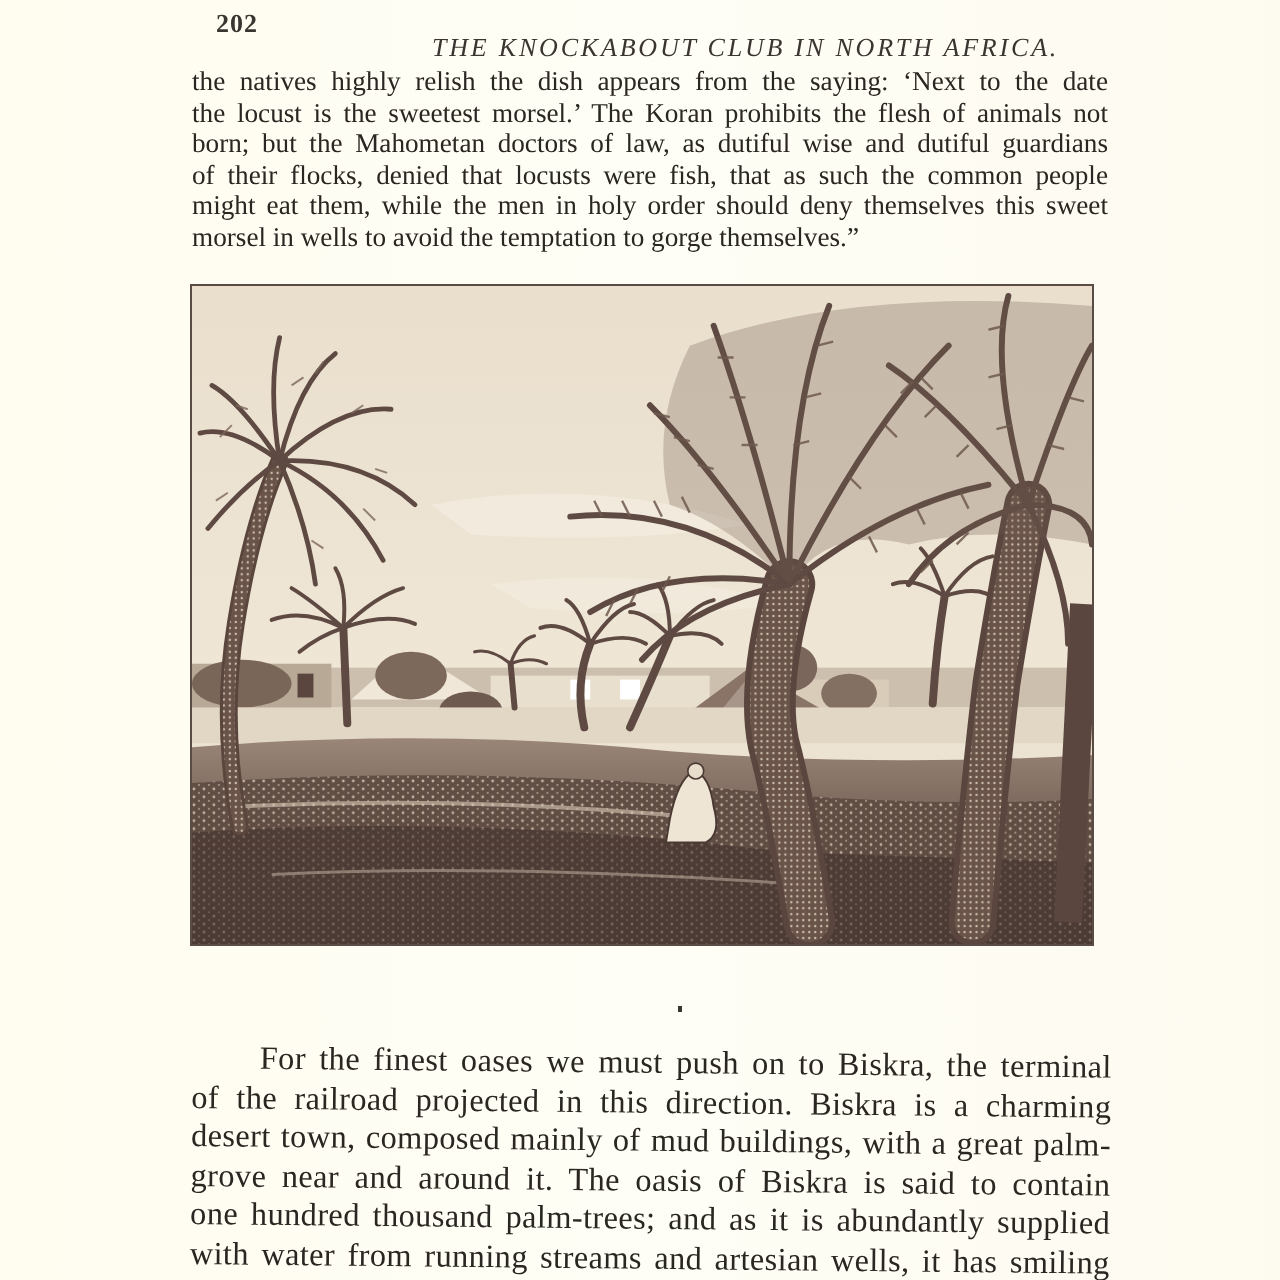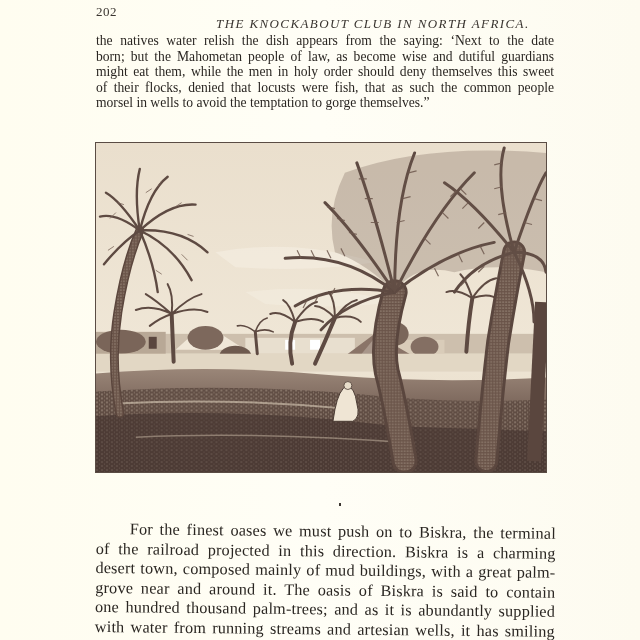--- a/index.html
+++ b/index.html
@@ -25,23 +25,24 @@
       position: absolute;
       top: 4px;
       left: 96px;
       width: 460px;
       height: 18px;
       font-size: 13px;
       color: #3a3530;
     }
     .page-number {
       position: absolute;
-      left: 0;
+      left: 12px;
       top: 0;
       letter-spacing: 0.5px;
+      font-weight: bold;
     }
     .running-title {
       position: absolute;
       left: 84px;
       top: 12px;
       font-style: italic;
       letter-spacing: 1.4px;
       font-size: 13px;
       margin-left: 36px;
     }
@@ -121,24 +122,25 @@
 <body>
 
 <div class="page">
 
   <div class="running-head">
     <span class="page-number">202</span>
     <span class="running-title">THE KNOCKABOUT CLUB IN NORTH AFRICA.</span>
   </div>
 
   <div class="para para-top">
-    <span class="line">the natives water relish the dish appears from the saying: ‘Next to the date</span>
-    <span class="line">born; but the Mahometan people of law, as become wise and dutiful guardians</span>
+    <span class="line">the natives highly relish the dish appears from the saying: ‘Next to the date</span>
+    <span class="line">the locust is the sweetest morsel.’  The Koran prohibits the flesh of animals not</span>
+    <span class="line">born; but the Mahometan doctors of law, as dutiful wise and dutiful guardians</span>
+    <span class="line">of their flocks, denied that locusts were fish, that as such the common people</span>
     <span class="line">might eat them, while the men in holy order should deny themselves this sweet</span>
-    <span class="line">of their flocks, denied that locusts were fish, that as such the common people</span>
     <span class="line last">morsel in wells to avoid the temptation to gorge themselves.”</span>
   </div>
 
   <div class="figure">
     <svg viewBox="0 0 452 331" preserveAspectRatio="none" xmlns="http://www.w3.org/2000/svg">
       <defs>
         <linearGradient id="sky" x1="0" y1="0" x2="0" y2="1">
           <stop offset="0" stop-color="#eadfcd"></stop>
           <stop offset="0.6" stop-color="#efe6d6"></stop>
           <stop offset="1" stop-color="#e6dac6"></stop>

